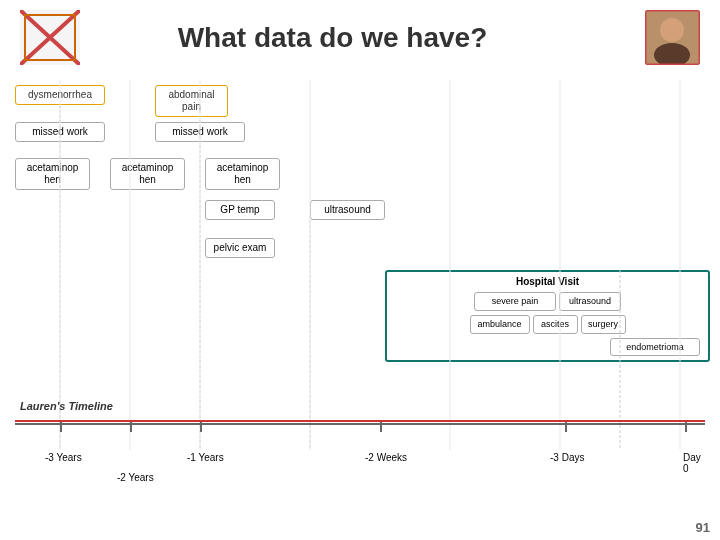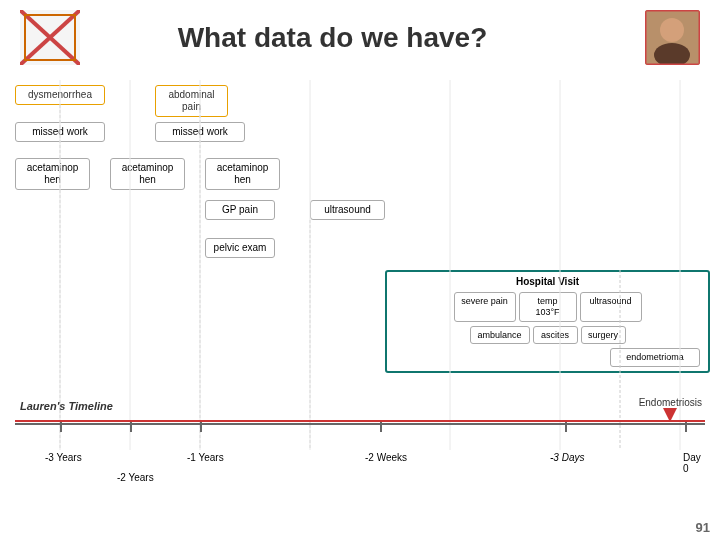--- a/index.html
+++ b/index.html
@@ -137,39 +137,36 @@
     <span>acetaminop hen</span>
   </div>
   <div class="box" style="top:88px; left:110px; width:75px;">
     <span>acetaminop hen</span>
   </div>
   <div class="box" style="top:88px; left:205px; width:75px;">
     <span>acetaminop hen</span>
   </div>
 
   <div class="box" style="top:130px; left:205px; width:70px;">
-    <span>GP pain</span>
+    <span>GP temp</span>
   </div>
   <div class="box" style="top:130px; left:310px; width:75px;">
     <span>ultrasound</span>
   </div>
 
   <div class="box" style="top:168px; left:205px; width:70px;">
     <span>pelvic exam</span>
   </div>
 
   <div style="position:absolute; top:200px; left:385px; right:10px; border:2px solid #0f766e; border-radius:3px; padding:4px;">
     <div style="text-align:center; font-weight:bold; font-size:10px; margin-bottom:5px;">Hospital Visit</div>
 
     <div style="display:flex; gap:3px; justify-content:center; margin-bottom:4px;">
-      <div class="box" style="position:relative; width:62px; font-size:9px;">
+      <div class="box" style="position:relative; width:82px; font-size:9px;">
         <span>severe pain</span>
-      </div>
-      <div class="box" style="position:relative; width:58px; font-size:9px;">
-        <span>temp 103°F</span>
       </div>
       <div class="box" style="position:relative; width:62px; font-size:9px;">
         <span>ultrasound</span>
       </div>
     </div>
 
     <div style="display:flex; gap:3px; justify-content:center; margin-bottom:4px;">
       <div class="box" style="position:relative; width:60px; font-size:9px;">
         <span>ambulance</span>
       </div>
@@ -213,31 +210,25 @@
 
   <div class="tick" style="left:60px; bottom:68px;"></div>
   <div class="tick" style="left:130px; bottom:68px;"></div>
   <div class="tick" style="left:200px; bottom:68px;"></div>
   <div class="tick" style="left:380px; bottom:68px;"></div>
   <div class="tick" style="left:565px; bottom:68px;"></div>
   <div class="tick" style="left:685px; bottom:68px;"></div>
 
   <div id="lauren-label" style="position:absolute; bottom:88px; left:20px; font-style:italic; font-weight:bold; font-size:11px;">Lauren's Timeline</div>
 
-  <div style="position:absolute; bottom:78px; right:18px; display:flex; flex-direction:column; align-items:center;">
-    <div style="font-size:10px; color:#333; white-space:nowrap;">Endometriosis</div>
-    <svg width="14" height="14">
-      <polygon points="7,14 0,0 14,0" fill="#cc3333"></polygon>
-    </svg>
-  </div>
 
   <div style="position:absolute; bottom:48px; left:15px; right:15px; display:flex; font-size:10px;">
     <span style="position:absolute; left:30px;">-3 Years</span>
     <span style="position:absolute; left:102px;margin-top:20px;">-2 Years</span>
     <span style="position:absolute; left:172px;">-1 Years</span>
     <span style="position:absolute; left:350px;">-2 Weeks</span>
-    <span style="position:absolute; left:535px;font-style:italic;">-3 Days</span>
+    <span style="position:absolute; left:535px;">-3 Days</span>
     <span style="position:absolute; left:668px;">Day 0</span>
   </div>
 
 </div>
 
 <div id="page-num" style="position:absolute; bottom:5px; right:10px; font-size:13px; font-weight:bold; color:#666;">91</div>
 
 </body></html>

